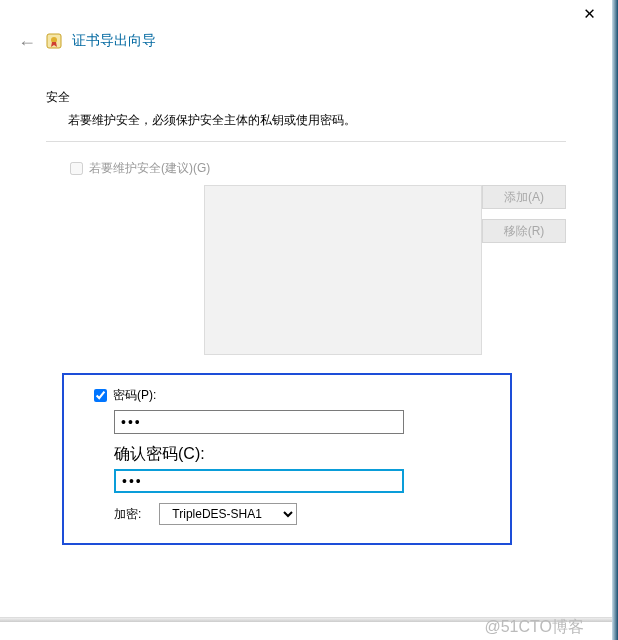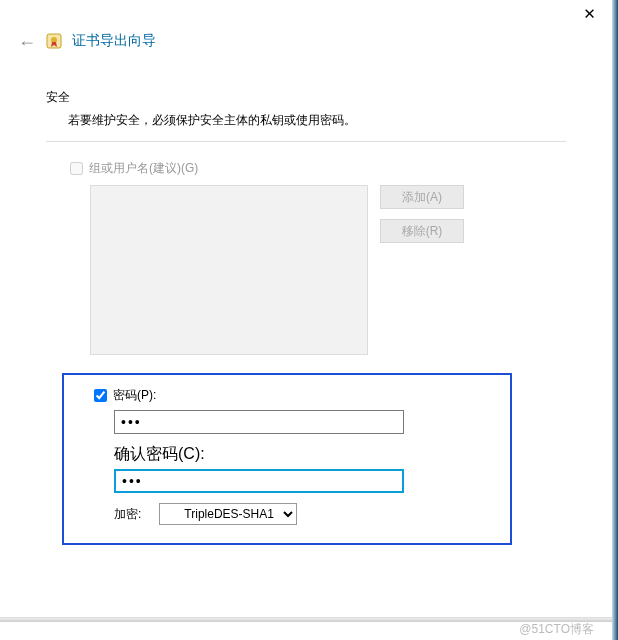--- a/index.html
+++ b/index.html
@@ -12,34 +12,34 @@
     .header { display: flex; align-items: center; gap: 10px; padding: 2px 18px 8px; }
     .back { font-size: 18px; color: #888; cursor: pointer; }
     .wiz-icon { width: 16px; height: 16px; display: inline-block; }
     .wiz-title { font-size: 14px; color: #0369a1; }
     .body { padding: 30px 46px 10px; }
     .sec-h { font-weight: 400; font-size: 12px; color: #000; margin-bottom: 6px; }
     .sec-d { font-size: 12px; color: #000; padding-left: 22px; margin-bottom: 12px; }
     .content { border-top: 1px solid #ddd; padding: 18px 0 0 24px; }
     .chk-row { display: flex; align-items: center; gap: 6px; font-size: 12px; color: #999; margin-bottom: 8px; }
     .chk-row input[disabled] + span { color: #999; }
-    .list-row { display: flex; gap: 12px; align-items: flex-start; padding-left: 20px; }
+    .list-row { display: flex; gap: 0; align-items: flex-start; padding-left: 20px; justify-content: flex-end; }
     .listbox { width: 278px; height: 170px; background: #f2f2f2; border: 1px solid #dcdcdc; }
     .btn-col { display: flex; flex-direction: column; gap: 10px; }
     .btn { width: 84px; height: 24px; background: #eaeaea; border: 1px solid #d6d6d6; color: #a8a8a8; font-size: 12px; display: flex; align-items: center; justify-content: center; cursor: default; }
     .redbox { border: 2px solid #1d4ed8; margin: 18px 0 0 -8px; padding: 12px 14px 18px 30px; width: 450px; }
     .pwd-row { display: flex; align-items: center; gap: 6px; font-size: 12px; color: #000; margin-bottom: 6px; }
     .pwd-row input[type=checkbox] { width: 13px; height: 13px; }
     .field-wrap { padding-left: 20px; margin-bottom: 10px; }
     .label { font-size: 16px; color: #000; margin-bottom: 4px; display: block; }
     input[type=password] { width: 290px; height: 24px; border: 1px solid #7a7a7a; padding: 0 6px; font-size: 14px; letter-spacing: 2px; }
     .pw2 { border: 2px solid #0a9dd9 !important; }
     .enc-row { display: flex; align-items: center; gap: 18px; padding-left: 20px; margin-top: 6px; }
-    select { width: 138px; height: 22px; border: 1px solid #999; font-size: 12px; background: #fff; padding-left: 20px; }
-    .watermark { position: absolute; right: 24px; bottom: 2px; color: #bbb; font-size: 12px; }
+    select { width: 138px; height: 22px; border: 1px solid #999; font-size: 12px; background: #fff; padding-left: 8px; }
+    .watermark { position: absolute; right: 34px; bottom: 2px; color: #bbb; font-size: 16px; }
   </style>
 </head>
 <body>
 
 <div class="edge-r"></div>
 <div class="edge-b"></div>
 
 <div class="dialog">
   <div class="titlebar">
     <div class="close">✕</div>
@@ -58,21 +58,21 @@
   </div>
 
   <div class="body">
     <div class="sec-h">安全</div>
     <div class="sec-d">若要维护安全，必须保护安全主体的私钥或使用密码。</div>
 
     <div class="content">
 
       <label class="chk-row">
         <input type="checkbox" disabled="" style="">
-        <span>组或用户名(建议)(G)</span>
+        <span>若要维护安全(建议)(G)</span>
       </label>
 
       <div class="list-row">
         <div class="listbox"></div>
         <div class="btn-col">
           <div class="btn">添加(A)</div>
           <div class="btn">移除(R)</div>
         </div>
       </div>
 

